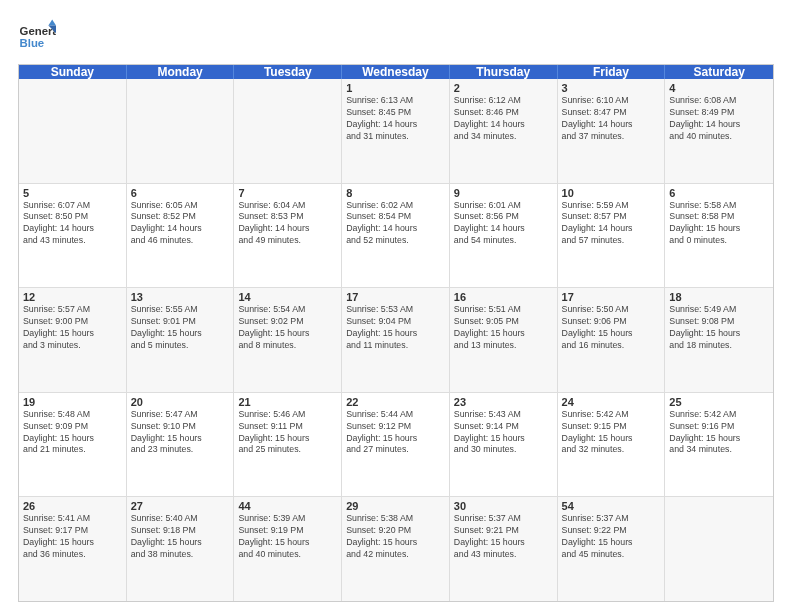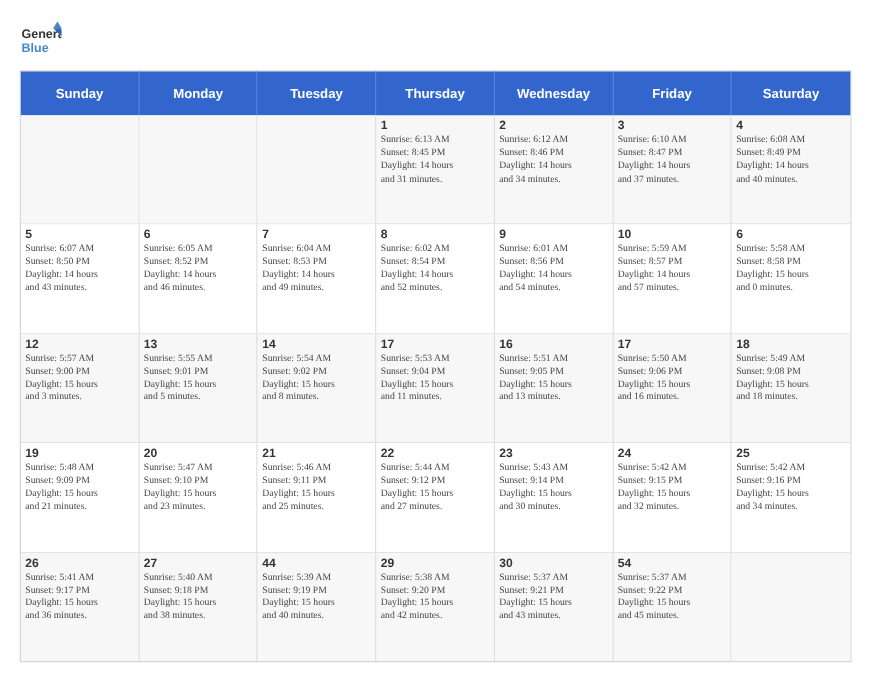--- a/index.html
+++ b/index.html
@@ -44,21 +44,21 @@
     }
     .cal-header {
       display: grid;
       grid-template-columns: repeat(7, 1fr);
       background: #3366cc;
     }
     .cal-header-cell {
       color: #fff;
       font-size: 12px;
       font-weight: bold;
-      padding: 13px 4px;
+      padding: 0 4px;
       text-align: center;
       border-right: 1px solid #5588dd;
     }
     .cal-header-cell:last-child { border-right: none; }
     .cal-body {
       flex: 1;
       display: flex;
       flex-direction: column;
     }
     .cal-row {
@@ -82,21 +82,20 @@
     .cell-day {
       font-size: 11px;
       font-weight: bold;
       margin-bottom: 1px;
       display: block;
     }
     .cell-info {
       font-size: 8.8px;
       color: #444;
       line-height: 1.35;
-      font-family: Liberation Serif, serif;
     }
     .empty { background: inherit; }
 
     
     .logo-container {
       display: flex;
       align-items: center;
       gap: 2px;
     }
     .logo-svg { width: 38px; height: 38px; }
@@ -118,22 +117,22 @@
       <div class="main-title"></div>
       <div class="subtitle"></div>
     </div>
   </div>
 
   <div class="calendar">
     <div class="cal-header">
     <div class="cal-header-cell">Sunday</div>
         <div class="cal-header-cell">Monday</div>
         <div class="cal-header-cell">Tuesday</div>
+        <div class="cal-header-cell">Wednesday</div>
         <div class="cal-header-cell">Thursday</div>
-        <div class="cal-header-cell">Wednesday</div>
         <div class="cal-header-cell">Friday</div>
         <div class="cal-header-cell">Saturday</div>
       </div>
     <div class="cal-body">
     <div class="cal-row">
           <div class="cal-cell empty"></div>
           <div class="cal-cell empty"></div>
           <div class="cal-cell empty"></div>
           <div class="cal-cell">
             <span class="cell-day">1</span>

